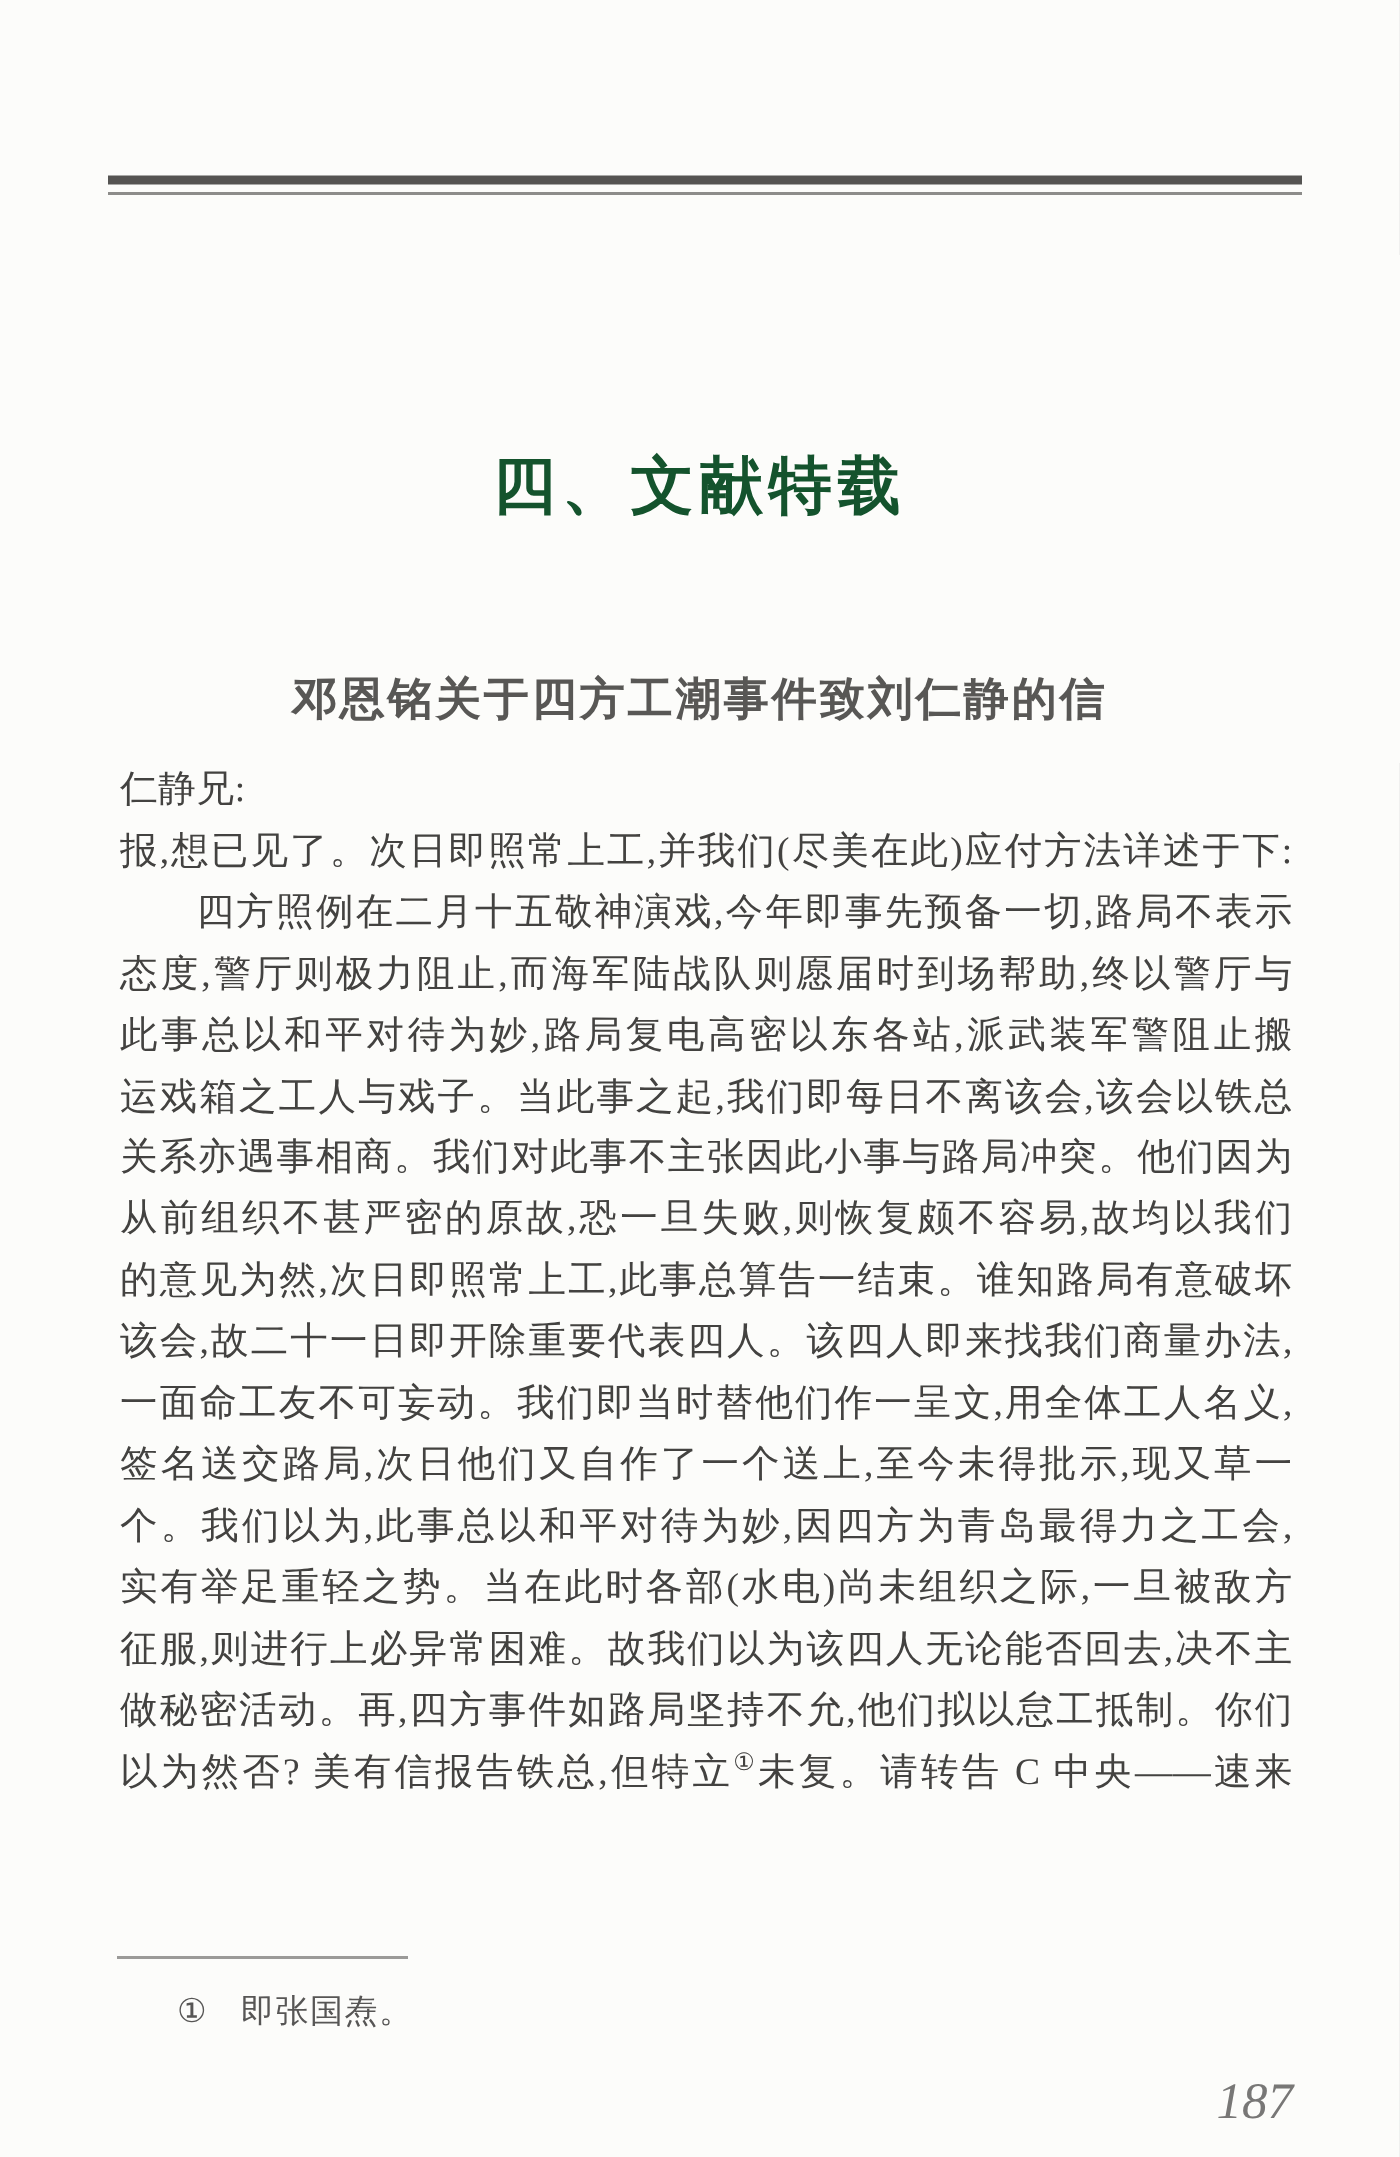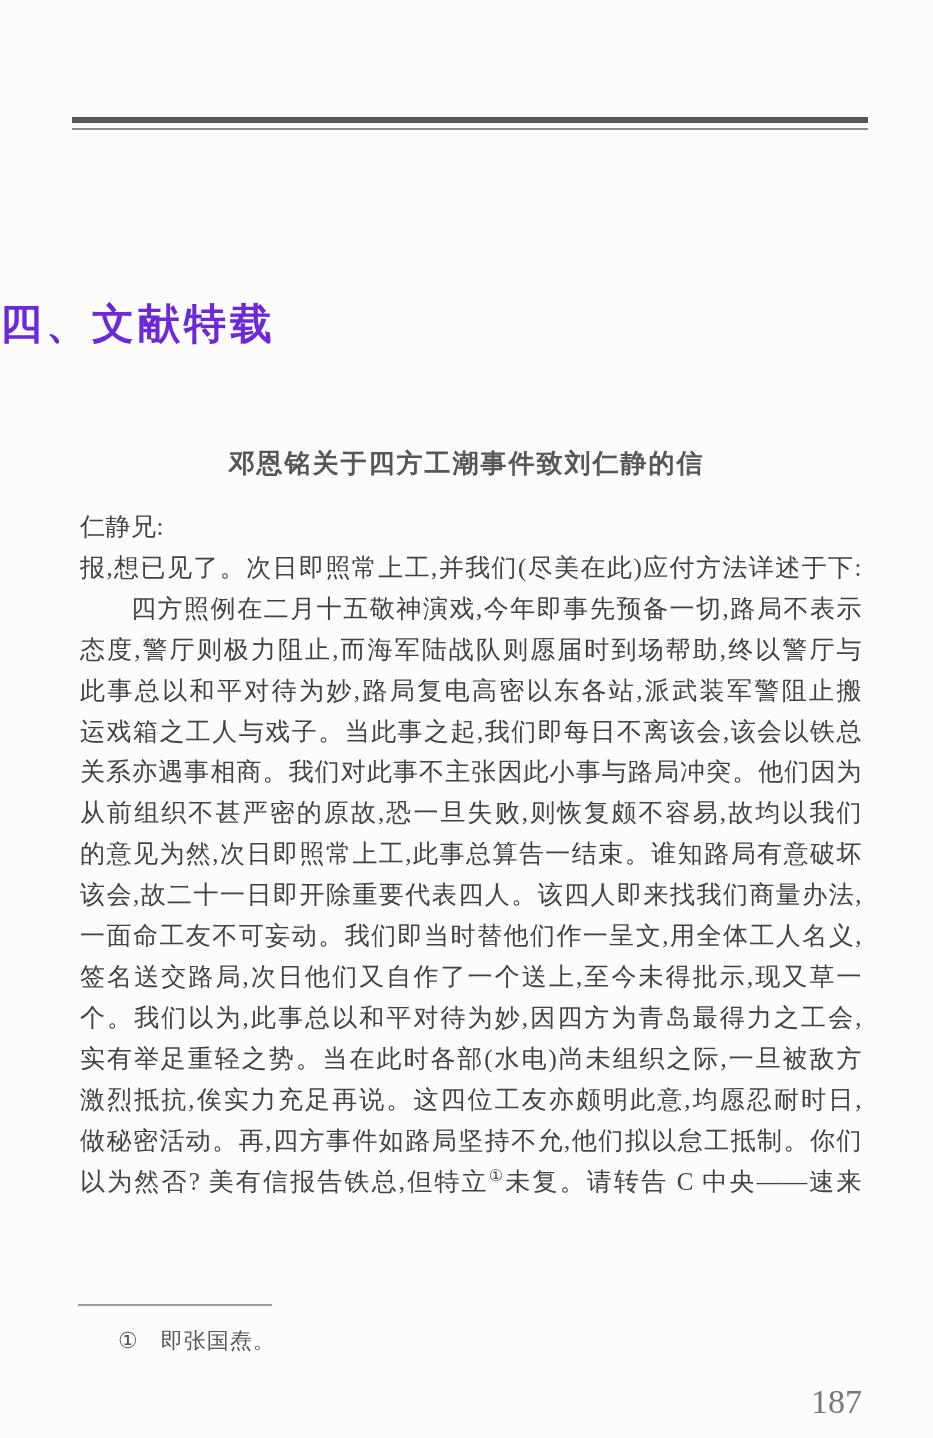--- a/index.html
+++ b/index.html
@@ -30,35 +30,36 @@
     width: 796px;
     top: 128px;
     height: 2px;
     background: #8d8c8a;
   }
   .section-title {
     position: absolute;
     left: 0;
     top: 296px;
     width: 100%;
+    text-align: center;
     font-family: "Liberation Sans", "DejaVu Sans", sans-serif;
     font-weight: bold;
     font-size: 42px;
     letter-spacing: 4px;
-    color: #6d28d9;
+    color: #14532d;
   }
   .article-title {
     position: absolute;
     left: 0;
     top: 446px;
     width: 100%;
     text-align: center;
     font-family: "Liberation Sans", "DejaVu Sans", sans-serif;
     font-weight: bold;
-    font-size: 26px;
+    font-size: 30px;
     letter-spacing: 2px;
     color: #585755;
   }
   .letter-body {
     position: absolute;
     left: 80px;
     top: 507px;
     width: 782px;
     font-size: 25px;
     line-height: 40.9px;
@@ -99,20 +100,21 @@
     letter-spacing: 1px;
   }
   .footnote .marker {
     margin-right: 22px;
   }
   .page-number {
     position: absolute;
     right: 71px;
     top: 1383px;
     font-family: "Liberation Serif", "DejaVu Serif", serif;
+    font-style: italic;
     font-size: 34px;
     color: #787776;
   }
 </style>
 </head>
 <body>
 
 <div class="page">
 
   <div class="rule-thick"></div>
@@ -130,21 +132,21 @@
     <div class="line">此事总以和平对待为妙,路局复电高密以东各站,派武装军警阻止搬</div>
     <div class="line">运戏箱之工人与戏子。当此事之起,我们即每日不离该会,该会以铁总</div>
     <div class="line">关系亦遇事相商。我们对此事不主张因此小事与路局冲突。他们因为</div>
     <div class="line">从前组织不甚严密的原故,恐一旦失败,则恢复颇不容易,故均以我们</div>
     <div class="line">的意见为然,次日即照常上工,此事总算告一结束。谁知路局有意破坏</div>
     <div class="line">该会,故二十一日即开除重要代表四人。该四人即来找我们商量办法,</div>
     <div class="line">一面命工友不可妄动。我们即当时替他们作一呈文,用全体工人名义,</div>
     <div class="line">签名送交路局,次日他们又自作了一个送上,至今未得批示,现又草一</div>
     <div class="line">个。我们以为,此事总以和平对待为妙,因四方为青岛最得力之工会,</div>
     <div class="line">实有举足重轻之势。当在此时各部(水电)尚未组织之际,一旦被敌方</div>
-    <div class="line">激烈抵抗,俟实力充足再说。这四位工友亦颇明此意,均愿忍耐时日,</div>
+    <div class="line">征服,则进行上必异常困难。故我们以为该四人无论能否回去,决不主</div>
     <div class="line">做秘密活动。再,四方事件如路局坚持不允,他们拟以怠工抵制。你们</div>
     <div class="line">
       <span>以为然否? 美有信报告铁总,但特立</span><sup class="fnref">①</sup><span>未复。请转告 C 中央——速来</span>
     </div>
   </div>
 
   <div class="footnote-rule"></div>
 
   <div class="footnote">
     <span class="marker">①</span><span>即张国焘。</span>

